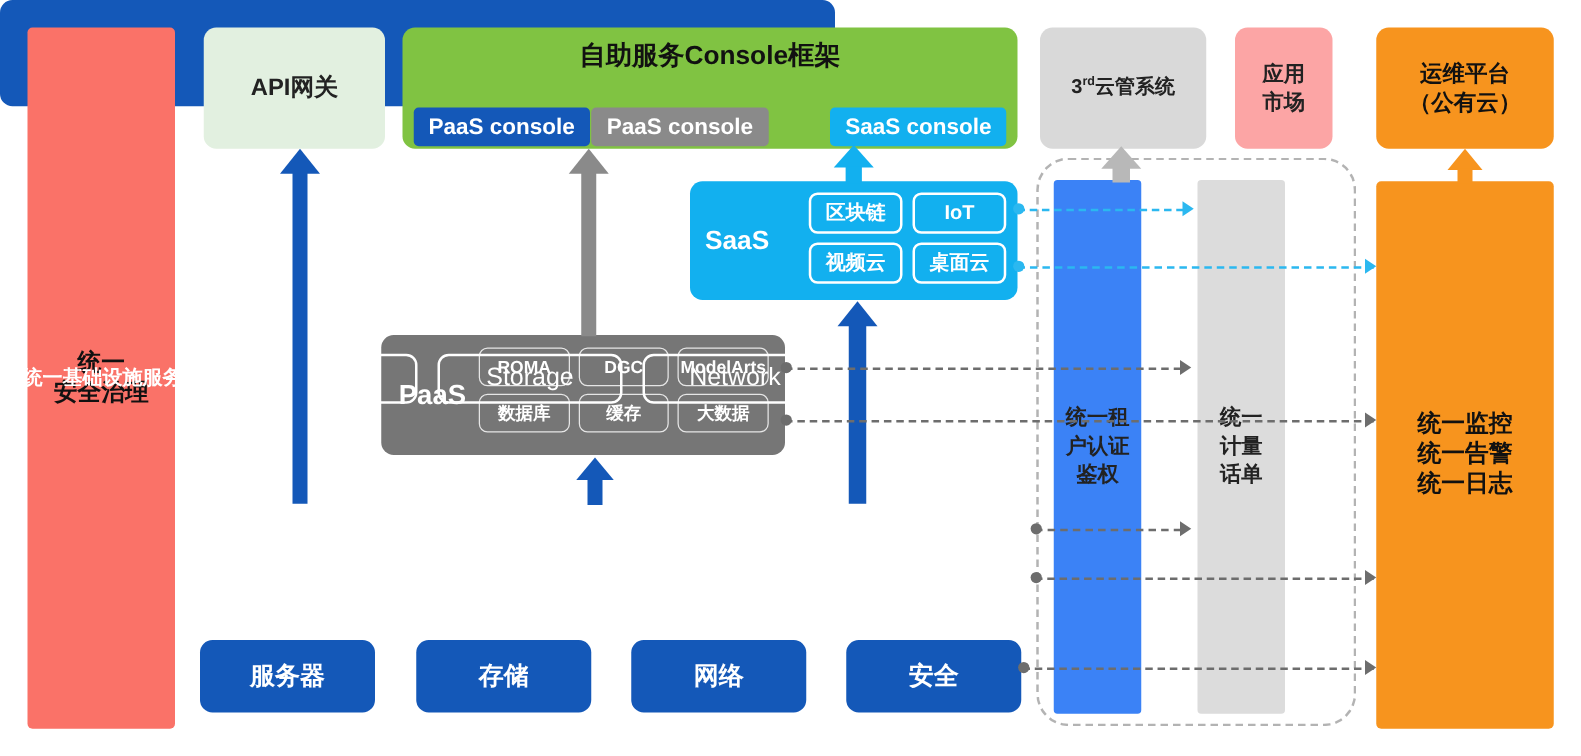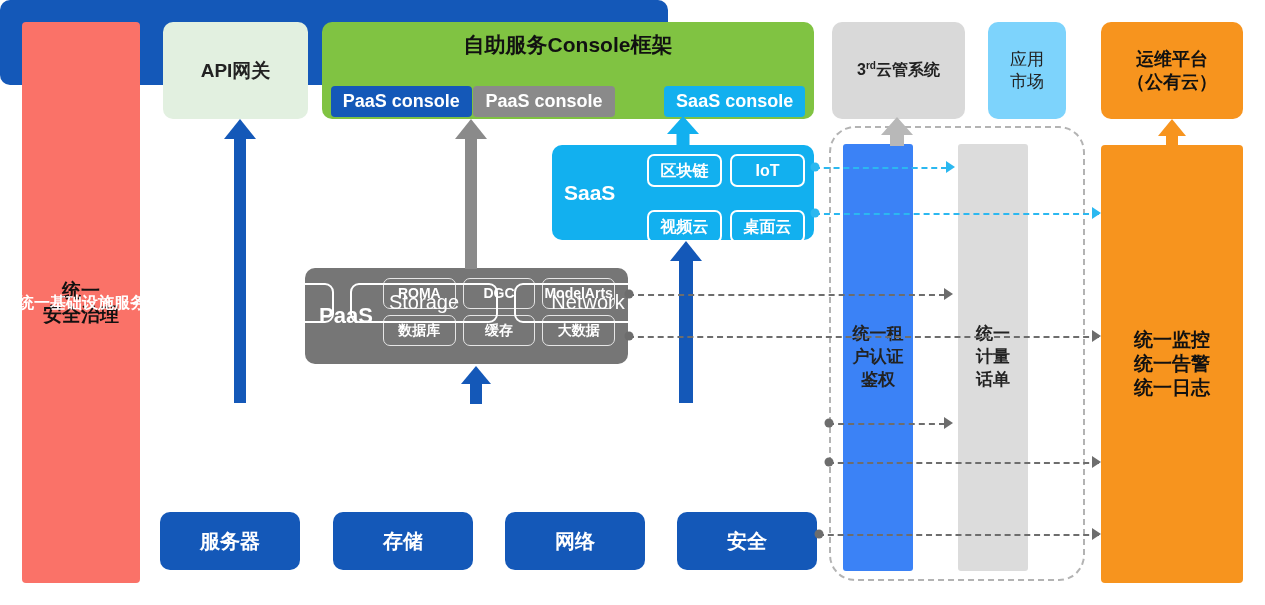--- a/index.html
+++ b/index.html
@@ -54,21 +54,21 @@
   .pill-saas{background:#12b0ef;margin-left:48px;}
 
   
   .sys-3rd{
     left:832px;top:22px;width:133px;height:97px;
     background:#d9d9d9;color:#222;font-size:16px;font-weight:600;
   }
   .sys-3rd sup{font-size:10px;vertical-align:super;font-weight:600;}
   .sys-market{
     left:988px;top:22px;width:78px;height:97px;
-    background:#7dd3fc;color:#222;font-size:17px;font-weight:400;
+    background:#fca5a5;color:#222;font-size:17px;font-weight:700;
   }
 
   
   .ops-top{
     left:1101px;top:22px;width:142px;height:97px;
     background:#f7941e;color:#111;font-size:18px;font-weight:600;
   }
   .ops-body{
     left:1101px;top:145px;width:142px;height:438px;
     background:#f7941e;color:#111;font-size:19px;font-weight:700;
@@ -79,21 +79,21 @@
   .saas{
     left:552px;top:145px;width:262px;height:95px;
     background:#12b0ef;display:block;
   }
   .saas-label{
     position:absolute;left:12px;top:50%;transform:translateY(-50%);
     color:#fff;font-size:21px;font-weight:600;
   }
   .saas-grid{
     position:absolute;left:95px;top:9px;width:158px;
-    display:grid;grid-template-columns:1fr 1fr;gap:23px 8px;
+    display:grid;grid-template-columns:1fr 1fr;gap:7px 8px;
   }
   .chip-on-cyan{
     height:29px;border:2px solid #ffffff;border-radius:7px;
     color:#ffffff;font-size:16px;font-weight:600;
     display:flex;align-items:center;justify-content:center;white-space:nowrap;
   }
 
   
   .paas{
     left:305px;top:268px;width:323px;height:96px;

